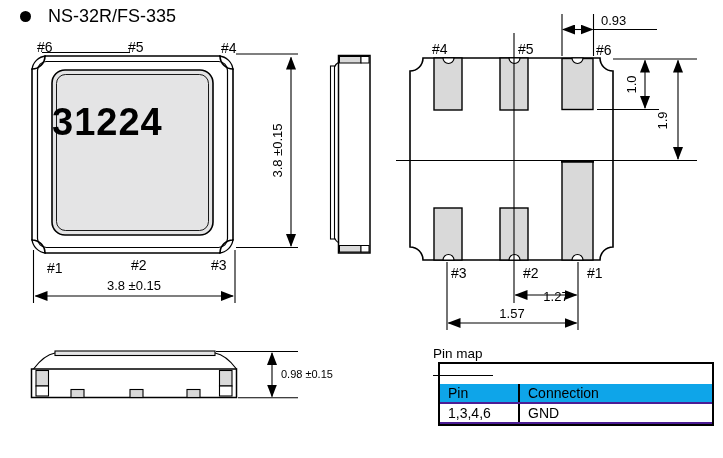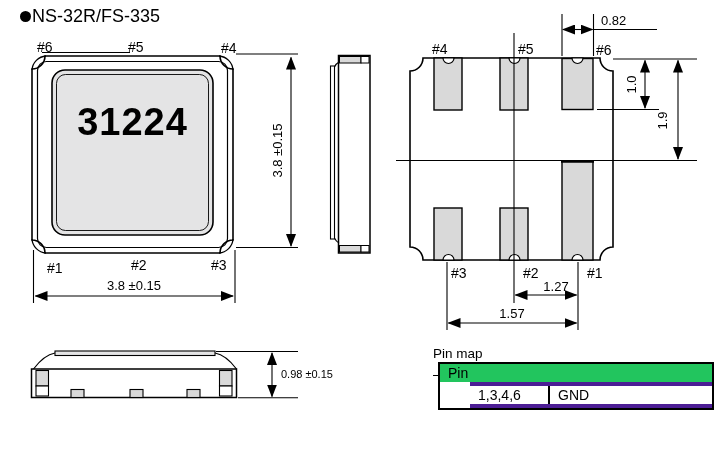--- a/index.html
+++ b/index.html
@@ -3,34 +3,34 @@
 <meta charset="utf-8">
 <style>
   html,body{margin:0;padding:0;background:#ffffff;}
   #page{position:relative;width:723px;height:458px;background:#ffffff;overflow:hidden;
         font-family:"Liberation Sans",sans-serif;color:#000;}
   .abs{position:absolute;}
   .lbl{font-size:14px;line-height:15px;white-space:nowrap;}
   .dim{font-size:13px;line-height:15px;white-space:nowrap;}
   .ctr{text-align:center;}
   .rot{transform:rotate(-90deg);}
-  #title-row{left:20px;top:6px;display:flex;align-items:center;gap:1px;}
+  #title-row{left:20px;top:6px;display:flex;align-items:center;gap:17px;}
   #title-bullet{width:11px;height:11px;border-radius:50%;background:#000;}
   #title-text{font-size:18px;line-height:20px;white-space:nowrap;}
-  .mark{left:52px;width:161px;text-align:center;font-weight:bold;
+  .mark{left:52px;width:161px;text-align:left;font-weight:bold;
         font-size:38px;line-height:40px;letter-spacing:1px;}
   
   #pinmap-caption{left:433px;top:346px;font-size:13.5px;line-height:15px;
                   border-bottom:1px solid #000;padding:0 10px 14px 0;}
   #pinmap{left:438px;top:362px;width:272px;border:2px solid #000;font-size:14px;}
   .pm-row{display:grid;grid-template-columns:78px 1fr;}
   .pm-cell{padding:1px 0 1px 8px;border-left:2px solid #000;white-space:nowrap;}
   .pm-cell:first-child{border-left:none;}
-  .pm-head{background:#22c55e;}
-  .pm-body .pm-row{border-top:4px solid #4c1d95;margin-left:30px;}
+  .pm-head{background:#0ea5e9;margin-top:20px;}
+  .pm-body .pm-row{border-top:2px solid #4c1d95;}
   #note{left:194px;top:420px;font-size:13px;line-height:15px;white-space:nowrap;}
 </style>
 </head>
 <body>
 
 <div id="page">
 
   <svg class="abs" style="left:0;top:0" width="723" height="458" viewBox="0 0 723 458">
     <defs>
       <marker id="ah" markerUnits="userSpaceOnUse" markerWidth="13" markerHeight="10" refX="12" refY="5" orient="auto-start-reverse">
@@ -140,32 +140,33 @@
   <div class="abs mark" style="top:102px">31224</div>
   <div class="abs dim rot ctr" style="left:237px;top:143px;width:80px">3.8 ±0.15</div>
   <div class="abs dim ctr" style="left:84px;top:278px;width:100px">3.8 ±0.15</div>
 
   <div class="abs lbl" style="left:432px;top:42px">#4</div>
   <div class="abs lbl" style="left:518px;top:42px">#5</div>
   <div class="abs lbl" style="left:596px;top:43px">#6</div>
   <div class="abs lbl" style="left:451px;top:266px">#3</div>
   <div class="abs lbl" style="left:523px;top:266px">#2</div>
   <div class="abs lbl" style="left:587px;top:266px">#1</div>
-  <div class="abs dim" style="left:601px;top:13px">0.82</div>
+  <div class="abs dim" style="left:601px;top:13px">0.93</div>
   <div class="abs dim rot ctr" style="left:601px;top:77px;width:60px">1.0</div>
   <div class="abs dim rot ctr" style="left:632px;top:113px;width:60px">1.9</div>
-  <div class="abs dim ctr" style="left:513px;top:279px;width:86px">1.27</div>
+  <div class="abs dim ctr" style="left:513px;top:289px;width:86px">1.27</div>
   <div class="abs dim ctr" style="left:479px;top:306px;width:66px">1.57</div>
 
   <div class="abs dim" style="left:281px;top:367px;font-size:11px">0.98 ±0.15</div>
 
   <div id="pinmap-caption" class="abs">Pin map</div>
   <div id="pinmap" class="abs">
     <div class="pm-row pm-head">
       <div class="pm-cell">Pin</div>
+      <div class="pm-cell">Connection</div>
     </div>
     <div class="pm-body">
       <div class="pm-row">
         <div class="pm-cell">1,3,4,6</div>
         <div class="pm-cell">GND</div>
       </div>
       <div class="pm-row">
       </div>
     </div>
   </div>

